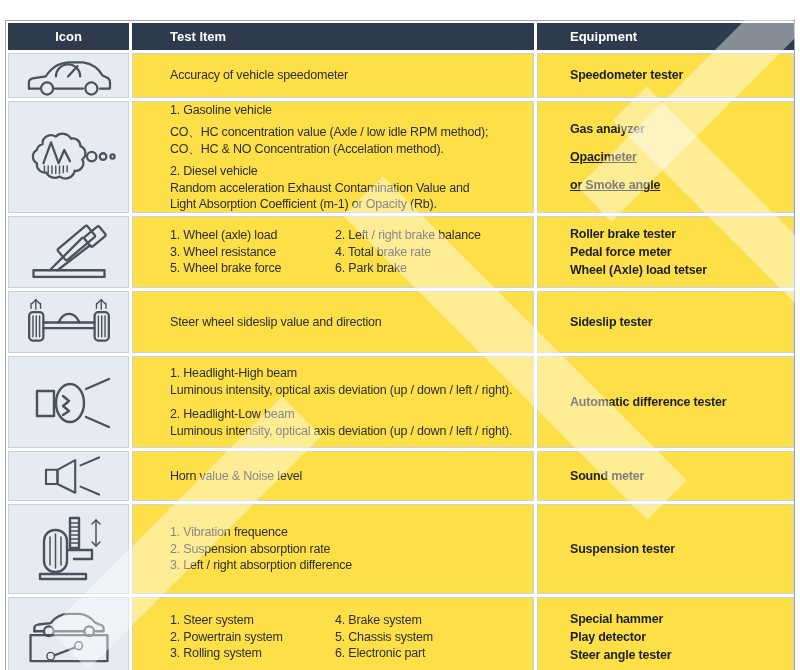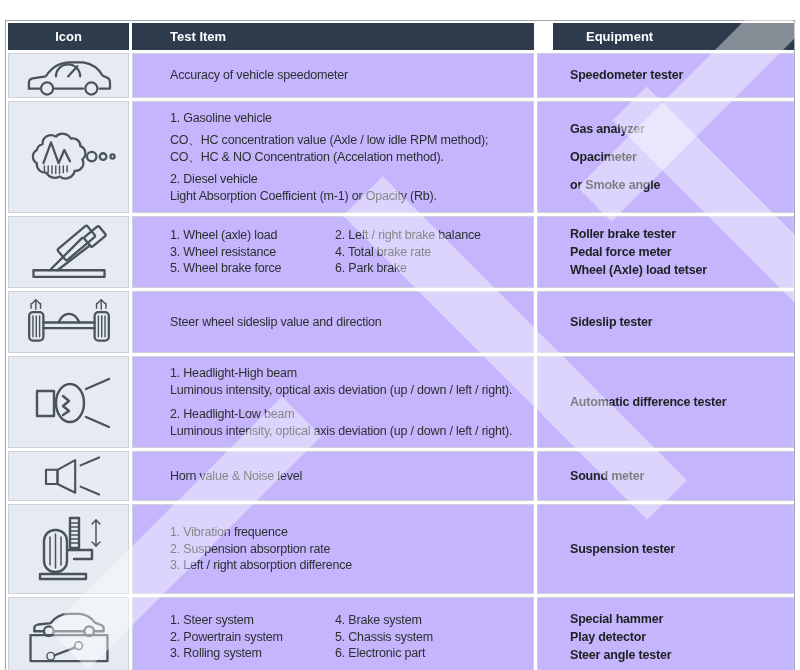--- a/index.html
+++ b/index.html
@@ -9,37 +9,37 @@
   .table {
     position:absolute; left:5px; top:20px; width:790px;
     border:1px solid #9fa6ad; background:#ffffff; padding:2px;
     display:grid;
     grid-template-columns:121px 402px 257px;
     grid-template-rows:27px 45px 112px 72px 62px 92px 50px 90px 80px;
     gap:3px;
   }
   .row { display:contents; }
   .cell {
-    border:1px solid #ccd2d8; background:#c4b5fd;
+    border:1px solid #ccd2d8; background:#fde047;
     display:flex; flex-direction:column; justify-content:center; align-items:flex-start;
     position:relative; color:#2e2f31; font-size:12.5px; letter-spacing:-0.2px;
     line-height:1.32;
   }
   .icon-cell { background:#e6ebf1; align-items:center; justify-content:center; }
   .head { background:#2e3b4d; border-color:#2e3b4d; color:#ffffff;
     font-weight:bold; font-size:13px; letter-spacing:0; }
   .head.center { align-items:center; }
   .test-cell { padding-left:37px; padding-right:8px; }
   .equip-cell { padding-left:32px; padding-right:6px; font-weight:bold; color:#1e2022; line-height:1.45; }
   .head.test-h { padding-left:37px; }
-  .head.equip-h { padding-left:32px;margin-left:16px; }
+  .head.equip-h { padding-left:32px; }
   .cols { display:grid; grid-template-columns:165px 1fr; }
   .grp + .grp { margin-top:6px; }
   .grp.gap8 + .grp { margin-top:8px; }
-  .spread > div + div { margin-top:10px; }
+  .spread > div + div { margin-top:10px;text-decoration:underline; }
   svg { stroke:#4a525e; fill:none; stroke-width:2.4; stroke-linecap:round; stroke-linejoin:round; }
   .thin { stroke-width:1.5; }
   .wm-layer { position:absolute; inset:0; pointer-events:none; overflow:hidden; }
   .wm { position:absolute; background:rgba(255,255,255,0.42); }
   .wm1 { left:555px; top:85px;  width:270px; height:48px; transform:rotate(-45deg); }
   .wm2 { left:590px; top:175px; width:270px; height:48px; transform:rotate(45deg); }
   .wm3 { left:300px; top:320px; width:430px; height:56px; transform:rotate(45deg); }
   .wm4 { left:20px;  top:505px; width:330px; height:56px; transform:rotate(-45deg); }
 </style>
 </head>
@@ -93,20 +93,21 @@
       <div class="cell test-cell">
         <div class="grp">
           <div>1. Gasoline vehicle</div>
         </div>
         <div class="grp">
           <div>CO、HC concentration value (Axle / low idle RPM method);</div>
           <div>CO、HC &amp; NO Concentration (Accelation method).</div>
         </div>
         <div class="grp">
           <div>2. Diesel vehicle</div>
+          <div>Random acceleration Exhaust Contamination Value and</div>
           <div>Light Absorption Coefficient (m-1) or Opacity (Rb).</div>
         </div>
       </div>
       <div class="cell equip-cell">
         <div class="spread">
           <div>Gas analyzer</div>
           <div>Opacimeter</div>
           <div>or Smoke angle</div>
         </div>
       </div>

